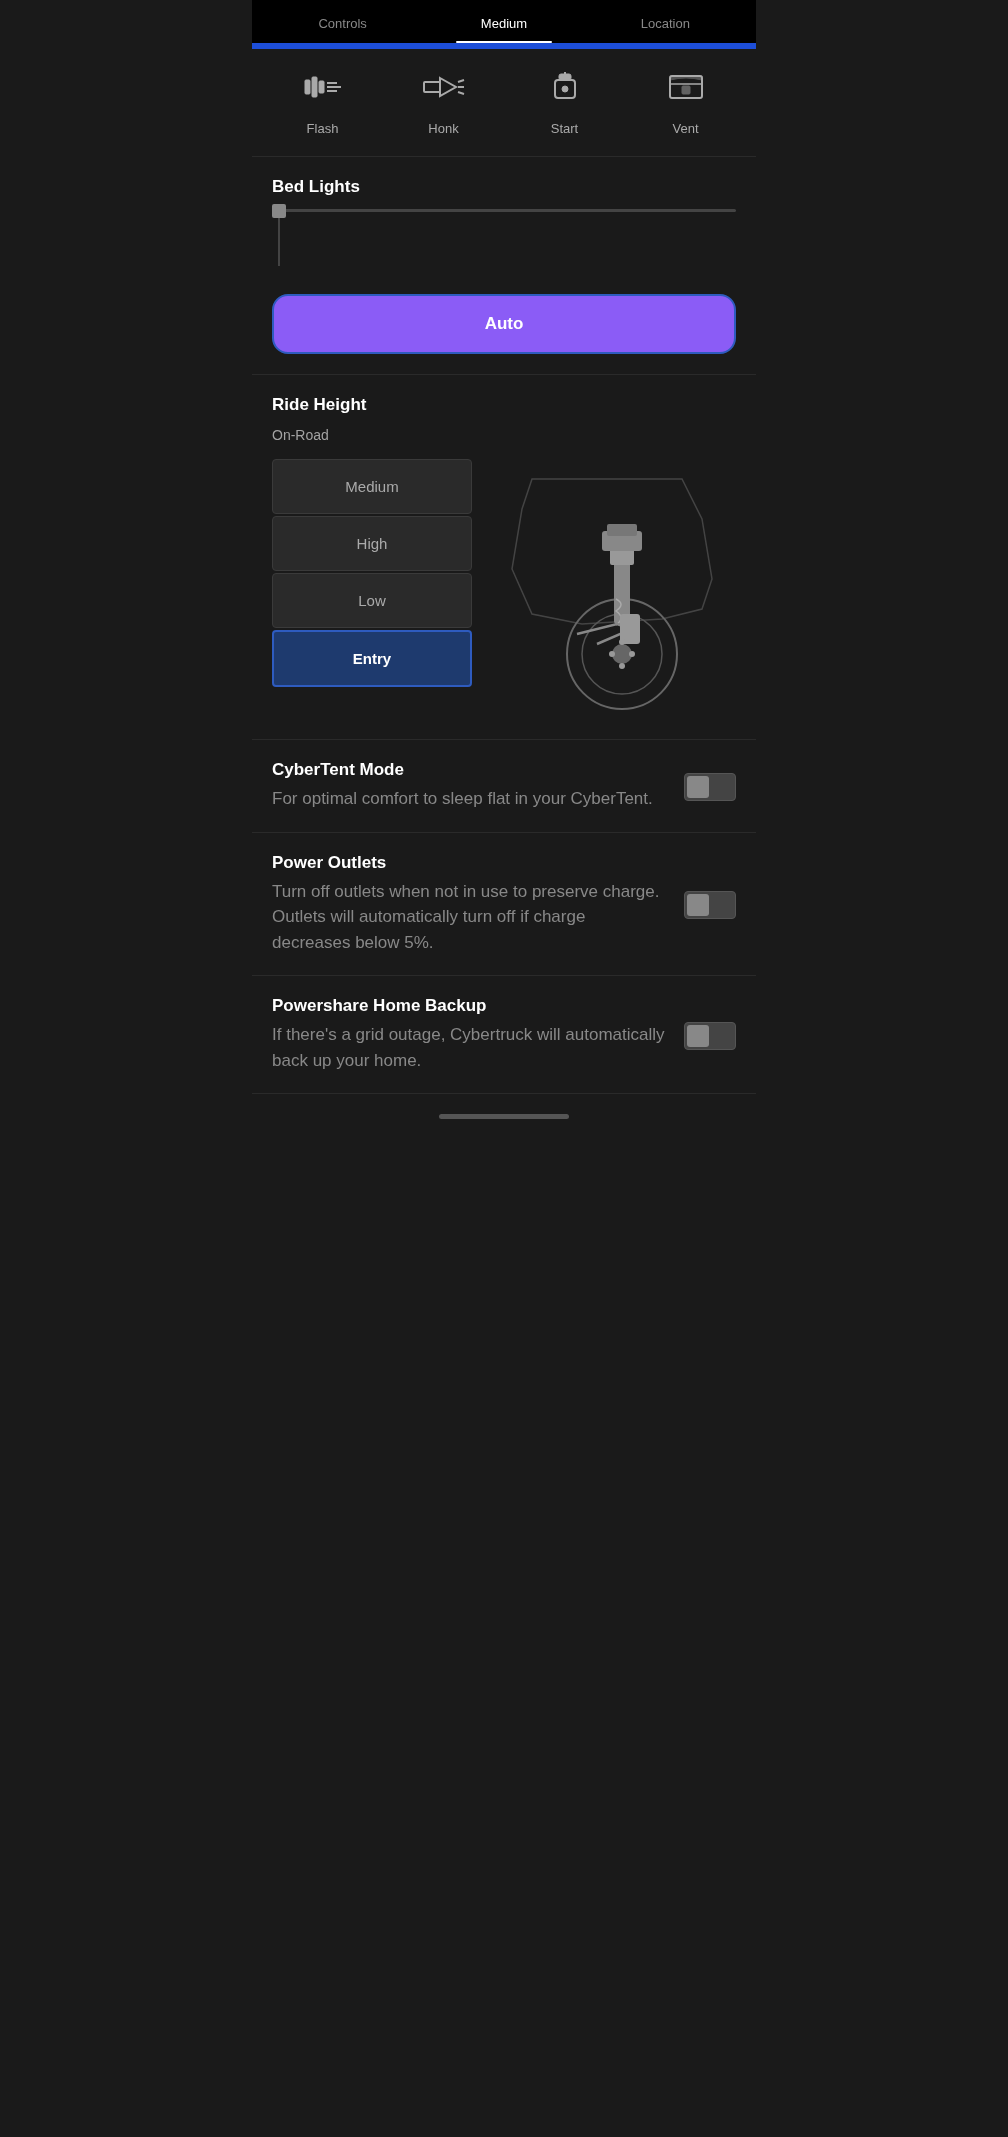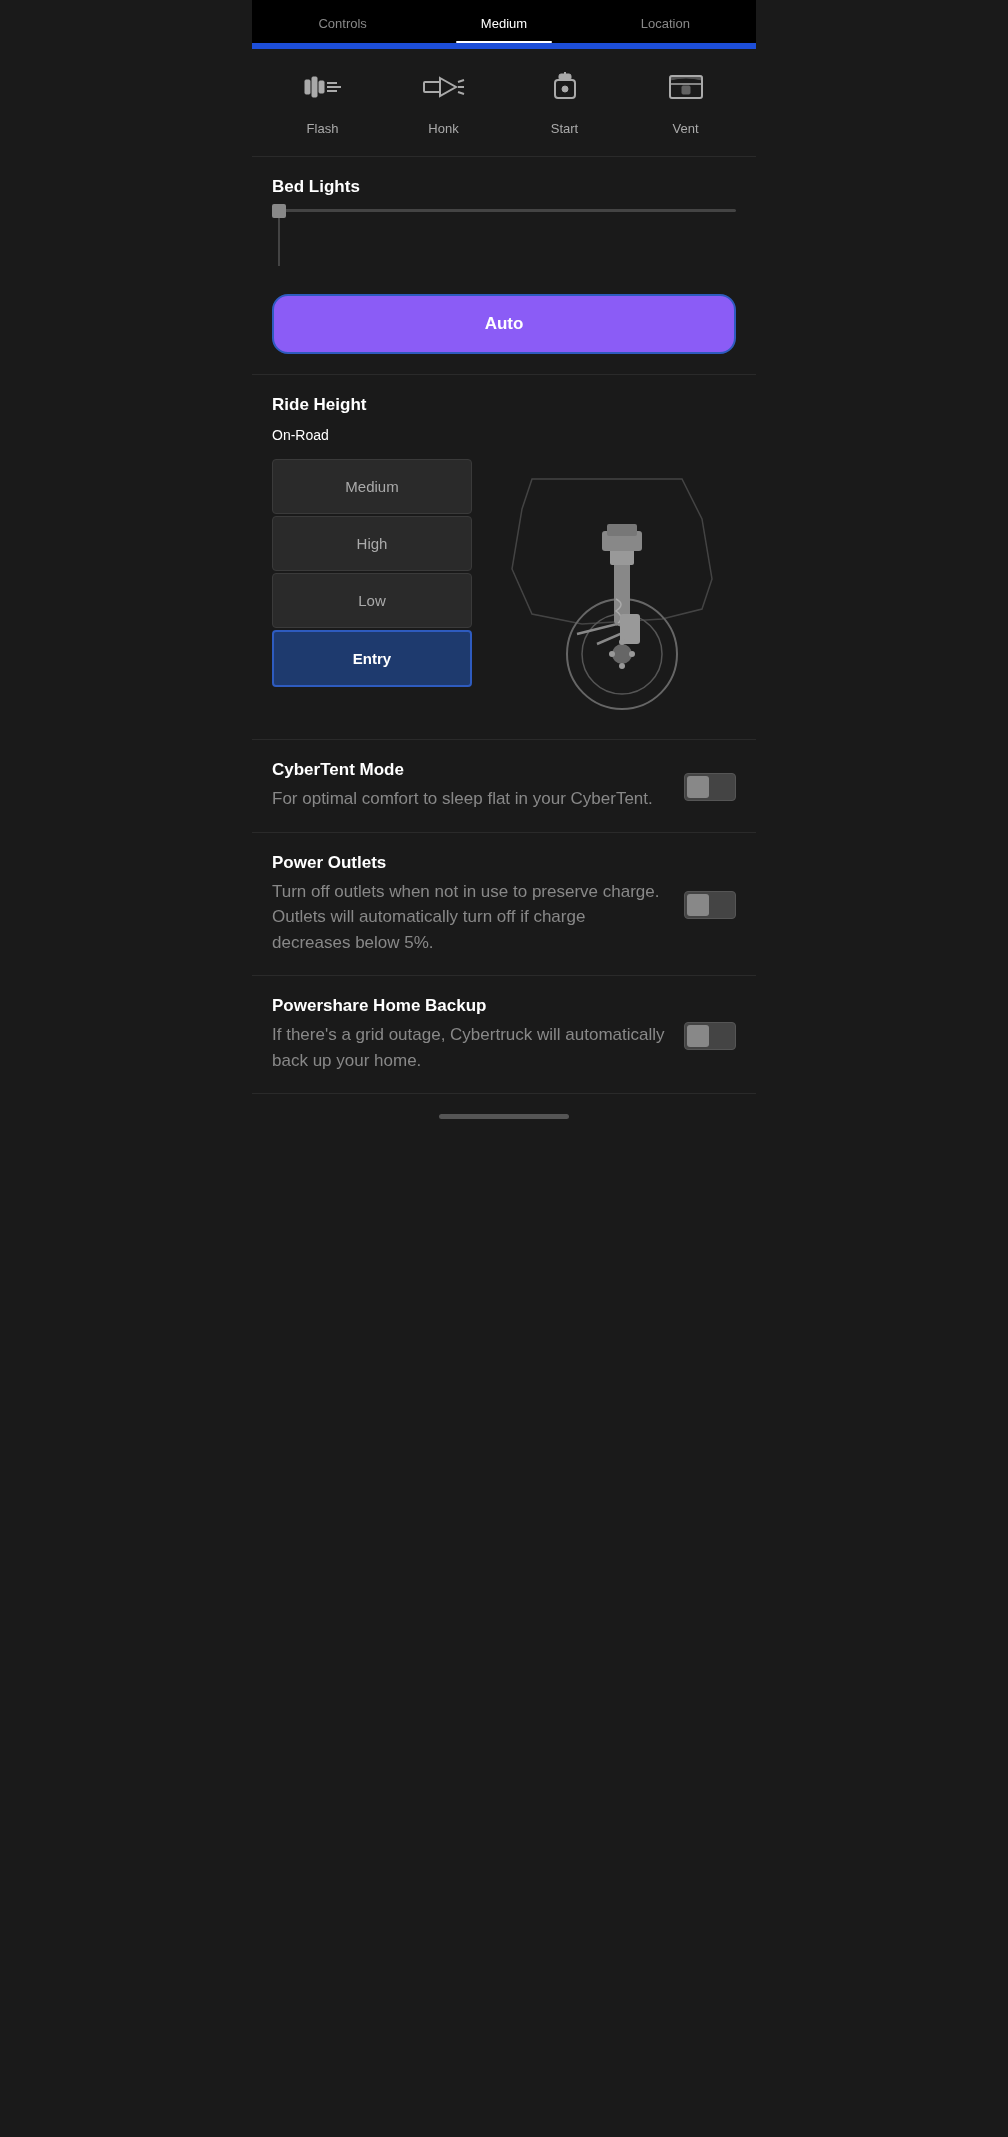--- a/index.html
+++ b/index.html
@@ -92,21 +92,21 @@
 
     .section-title {
       font-size: 17px;
       font-weight: 600;
       color: #fff;
       margin-bottom: 12px;
     }
 
     .section-subtitle {
       font-size: 14px;
-      color: #ffffff;
+      color: #a3a3a3;
       margin-bottom: 4px;
     }
 
     .slider-container {
       margin: 12px 0 20px;
       position: relative;
     }
 
     .slider-track {
       width: 100%;

